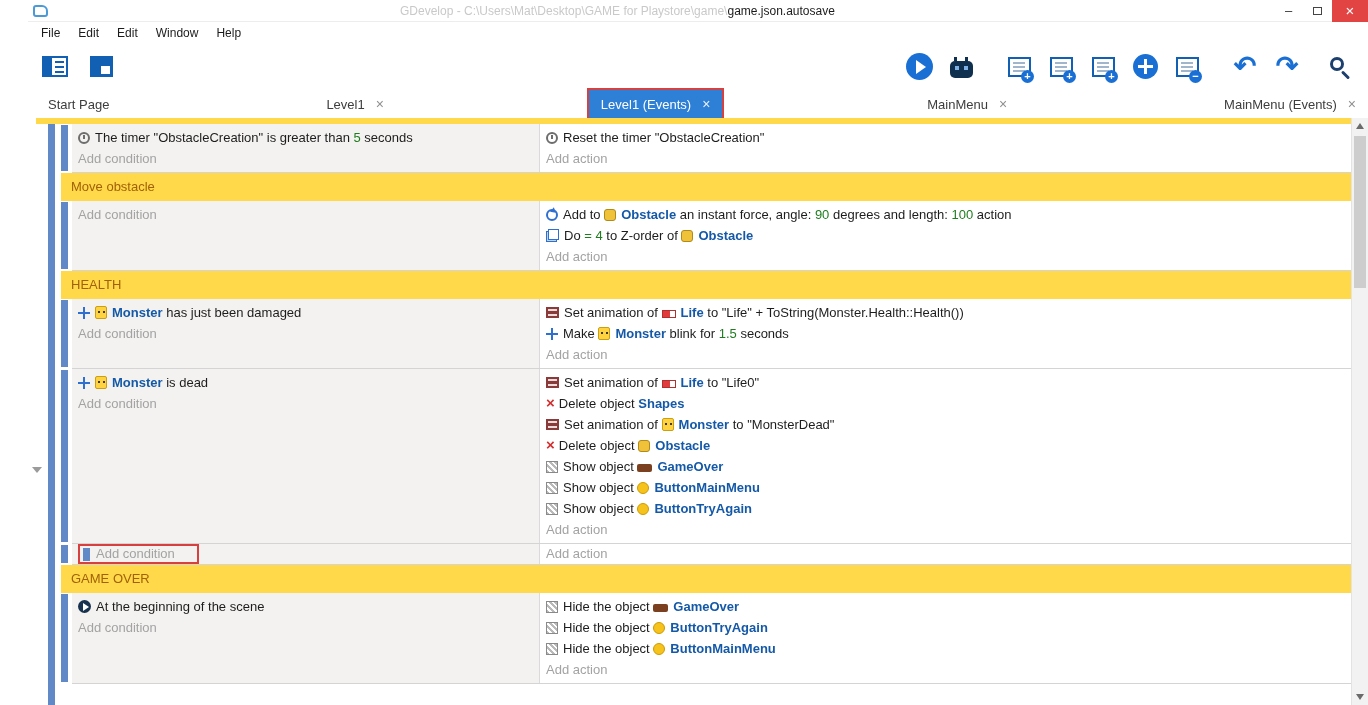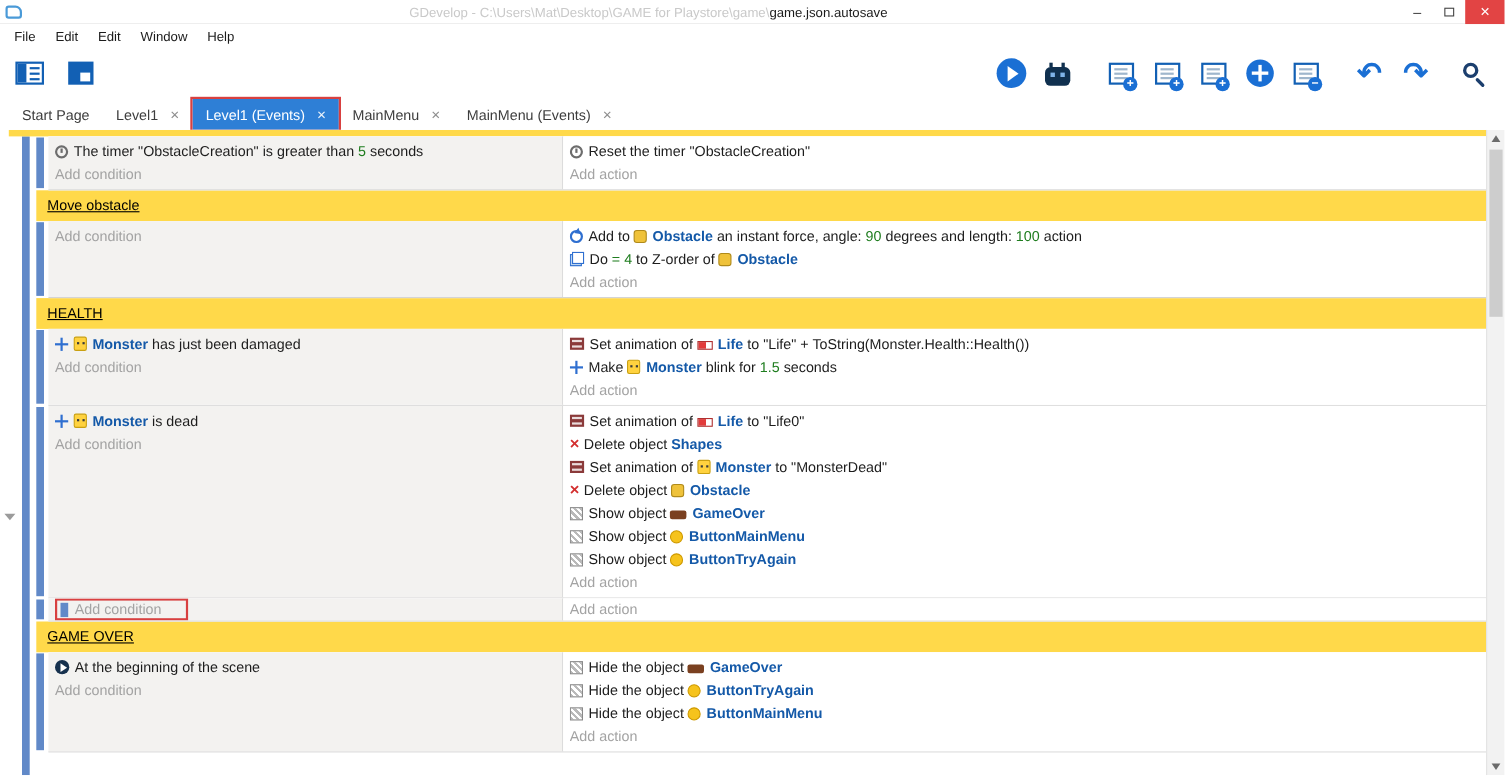--- a/index.html
+++ b/index.html
@@ -1,18 +1,18 @@
 <!DOCTYPE html>
 <html style="--accent-blue: #2e7fd6; --group-yellow: #ffd94a; --bar-blue: #6189c8; --object-blue: #1459a8; --param-green: #1f7d1f; --annotation-red: #d84040; --placeholder-gray: #a3a3a3; --close-red: #e24444;"><head>
 <meta charset="utf-8">
 <style>
   *{box-sizing:border-box;margin:0;padding:0;}
   html,body{width:1368px;height:705px;overflow:hidden;}
   body{font-family:"Liberation Sans",sans-serif;background:#fff;}
-  .window{width:1368px;height:705px;display:flex;flex-direction:column;background:#fff;position:relative;overflow:hidden;}
+  .window{width:1368px;height:705px;display:flex;flex-direction:column;background:#fff;position:relative;overflow:hidden;padding-left:28px;}
 
   
   .titlebar{height:22px;display:flex;align-items:center;background:#fff;border-bottom:1px solid #ededed;font-size:12px;white-space:nowrap;}
   .appicon{width:15px;height:12px;border:2px solid #4a9ad8;border-radius:3px 6px 3px 3px;margin-left:5px;}
   .titletext{margin-left:352px;overflow:hidden;}
   .title-faded{color:#c9c9c9;}
   .title-clear{color:#1b1b1b;}
   .ctls{margin-left:auto;display:flex;height:22px;}
   .ctl{width:29px;display:flex;align-items:center;justify-content:center;font-size:13px;color:#333;cursor:default;}
   .maxbox{width:9px;height:8px;border:1px solid #444;display:block;}
@@ -46,34 +46,34 @@
   .ti-add-circle{width:25px;height:25px;border-radius:50%;background:#1a6fd4;}
   .ti-add-circle::before{content:"";position:absolute;left:5px;top:11px;width:15px;height:3px;background:#fff;}
   .ti-add-circle::after{content:"";position:absolute;left:11px;top:5px;width:3px;height:15px;background:#fff;}
   .badge{position:absolute;right:2px;bottom:3px;width:13px;height:13px;border-radius:50%;background:#1a6fd4;color:#fff;font-size:11px;line-height:13px;text-align:center;font-weight:bold;}
   .ti-undo::before{content:"↶";font-size:27px;color:#1a6fd4;font-weight:bold;line-height:1;}
   .ti-redo::before{content:"↷";font-size:27px;color:#1a6fd4;font-weight:bold;line-height:1;}
   .ti-search{width:14px;height:14px;border:3px solid #1c3f6e;border-radius:50%;margin:-6px 8px 0 0;}
   .ti-search::after{content:"";position:absolute;width:3px;height:10px;background:#1c3f6e;left:11px;top:10px;transform:rotate(-45deg);border-radius:2px;}
 
   
-  .tabbar{height:28px;display:flex;align-items:stretch;background:#fff;padding-left:8px;}
+  .tabbar{height:28px;display:flex;align-items:stretch;background:#fff;padding-left:8px;justify-content:space-between;}
   .tab{display:flex;align-items:center;padding:0 12px;font-size:13px;color:#3d3d3d;cursor:default;white-space:nowrap;}
   .tab.selected{background:var(--accent-blue,#2e7fd6);color:#fff;}
   .tab.annotated{outline:2px solid var(--annotation-red,#d84040);outline-offset:0;}
   .tab-close{margin-left:11px;color:#8f8f8f;font-size:14px;}
   .tab.selected .tab-close{color:#eaf2fb;}
 
   
   .events{position:relative;flex:1;background:#fff;overflow:hidden;}
   .events-inner{position:absolute;left:0;top:0;right:17px;bottom:0;overflow:hidden;background:#fff;}
   .outer-bar{position:absolute;left:20px;top:6px;bottom:0;width:7px;background:var(--bar-blue,#6189c8);}
   .rows{position:absolute;left:44px;top:0;right:0;}
   .strip{height:6px;margin-left:-36px;width:calc(100% + 36px);background:var(--group-yellow,#ffd94a);}
-  .group-row{height:28px;line-height:28px;margin-left:-11px;width:calc(100% + 11px);background:var(--group-yellow,#ffd94a);padding-left:10px;font-size:13px;color:#000000;text-decoration:underline;}
+  .group-row{height:28px;line-height:28px;margin-left:-11px;width:calc(100% + 11px);background:var(--group-yellow,#ffd94a);padding-left:10px;font-size:13px;color:#a16207;}
   .event-row{display:flex;position:relative;border-bottom:1px solid #d4d4d4;background:#fff;}
   .handle{position:absolute;left:-11px;top:1px;bottom:1px;width:7px;background:var(--bar-blue,#6189c8);}
   .cond{width:468px;background:#f3f2f0;padding:3px 8px 3px 6px;border-right:1px solid #dadada;}
   .act{flex:1;background:#fff;padding:3px 8px 3px 6px;overflow:hidden;}
   .event-row.compact .cond,.event-row.compact .act{padding-top:0;padding-bottom:0;}
   .line{font-size:13px;line-height:21px;height:21px;white-space:nowrap;overflow:hidden;color:#1d1d1d;}
   .event-row.compact .line{line-height:20px;height:20px;}
   .txt{color:#1d1d1d;}
   .obj{color:var(--object-blue,#1459a8);font-weight:bold;}
   .param{color:var(--param-green,#1f7d1f);}

